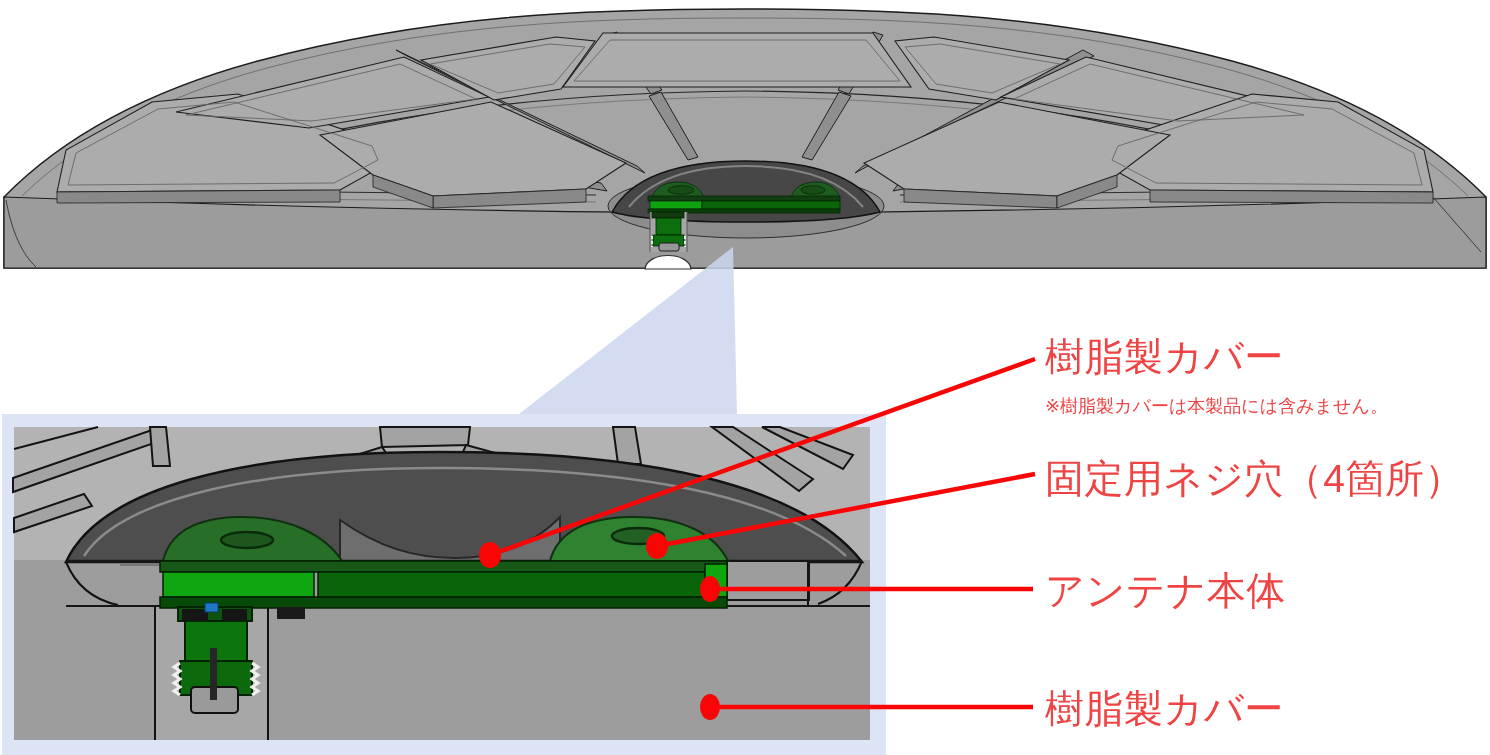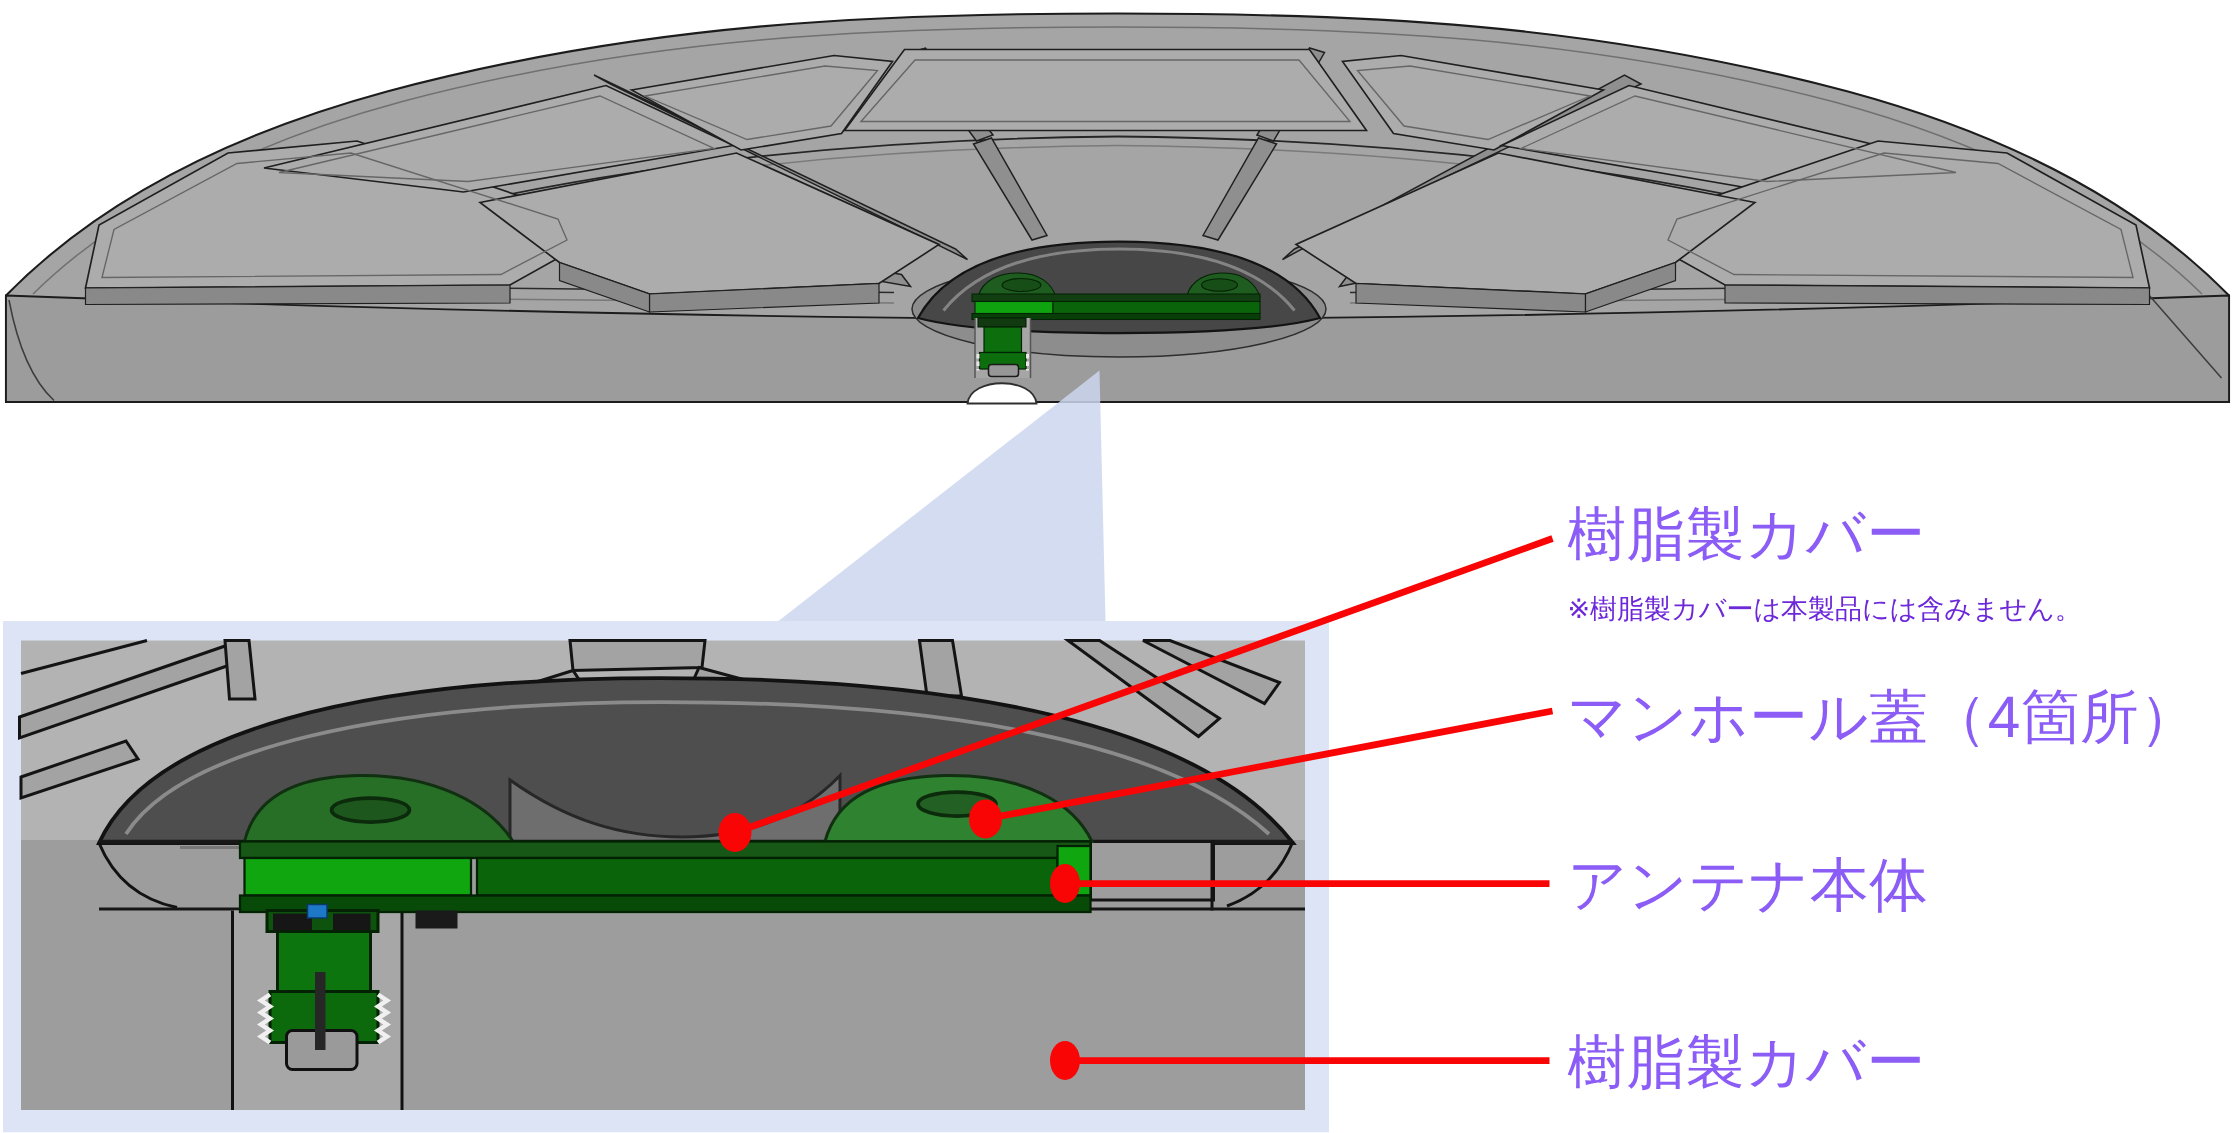--- a/index.html
+++ b/index.html
@@ -1,21 +1,21 @@
 <!DOCTYPE html>
 <html><head>
 <meta charset="utf-8">
 <style>
   html,body{margin:0;padding:0;background:#ffffff;}
   body{position:relative;width:1490px;height:755px;overflow:hidden;
        font-family:"Liberation Sans","DejaVu Sans",sans-serif;}
   #art{position:absolute;left:0;top:0;width:1490px;height:755px;}
-  .callout-label{position:absolute;left:1045px;color:#8b5cf6;font-size:39px;
+  .callout-label{position:absolute;left:1045px;color:#ef4444;font-size:39px;
        line-height:1.05;white-space:nowrap;letter-spacing:0.5px;}
-  .callout-note{position:absolute;left:1045px;color:#6d28d9;font-size:18px;
+  .callout-note{position:absolute;left:1045px;color:#ef4444;font-size:18px;
        line-height:1.1;white-space:nowrap;}
 </style>
 </head>
 <body>
 
 <svg id="art" viewBox="0 0 1490 755">
 
   <g>
 
     <path d="M4,268 L4,197 C58,142 140,93 258,61 C430,15 585,9 745,9 C905,9 1060,15 1232,61 C1350,93 1432,142 1486,197 L1486,268 Z" fill="#a5a5a5" stroke="#1c1c1c" stroke-width="1.4"></path>
@@ -170,15 +170,15 @@
       <ellipse cx="490" cy="555" rx="11" ry="13"></ellipse>
       <ellipse cx="657" cy="546" rx="11" ry="13"></ellipse>
       <ellipse cx="710" cy="589" rx="10" ry="13"></ellipse>
       <ellipse cx="710" cy="707" rx="10" ry="13"></ellipse>
     </g>
   </g>
 </svg>
 
 <div class="callout-label" style="top:337px">樹脂製カバー</div>
 <div class="callout-note" style="top:397px">※樹脂製カバーは本製品には含みません。</div>
-<div class="callout-label" style="top:459px">マンホール蓋（4箇所）</div>
+<div class="callout-label" style="top:459px">固定用ネジ穴（4箇所）</div>
 <div class="callout-label" style="top:571px">アンテナ本体</div>
 <div class="callout-label" style="top:689px">樹脂製カバー</div>
 
 </body></html>

